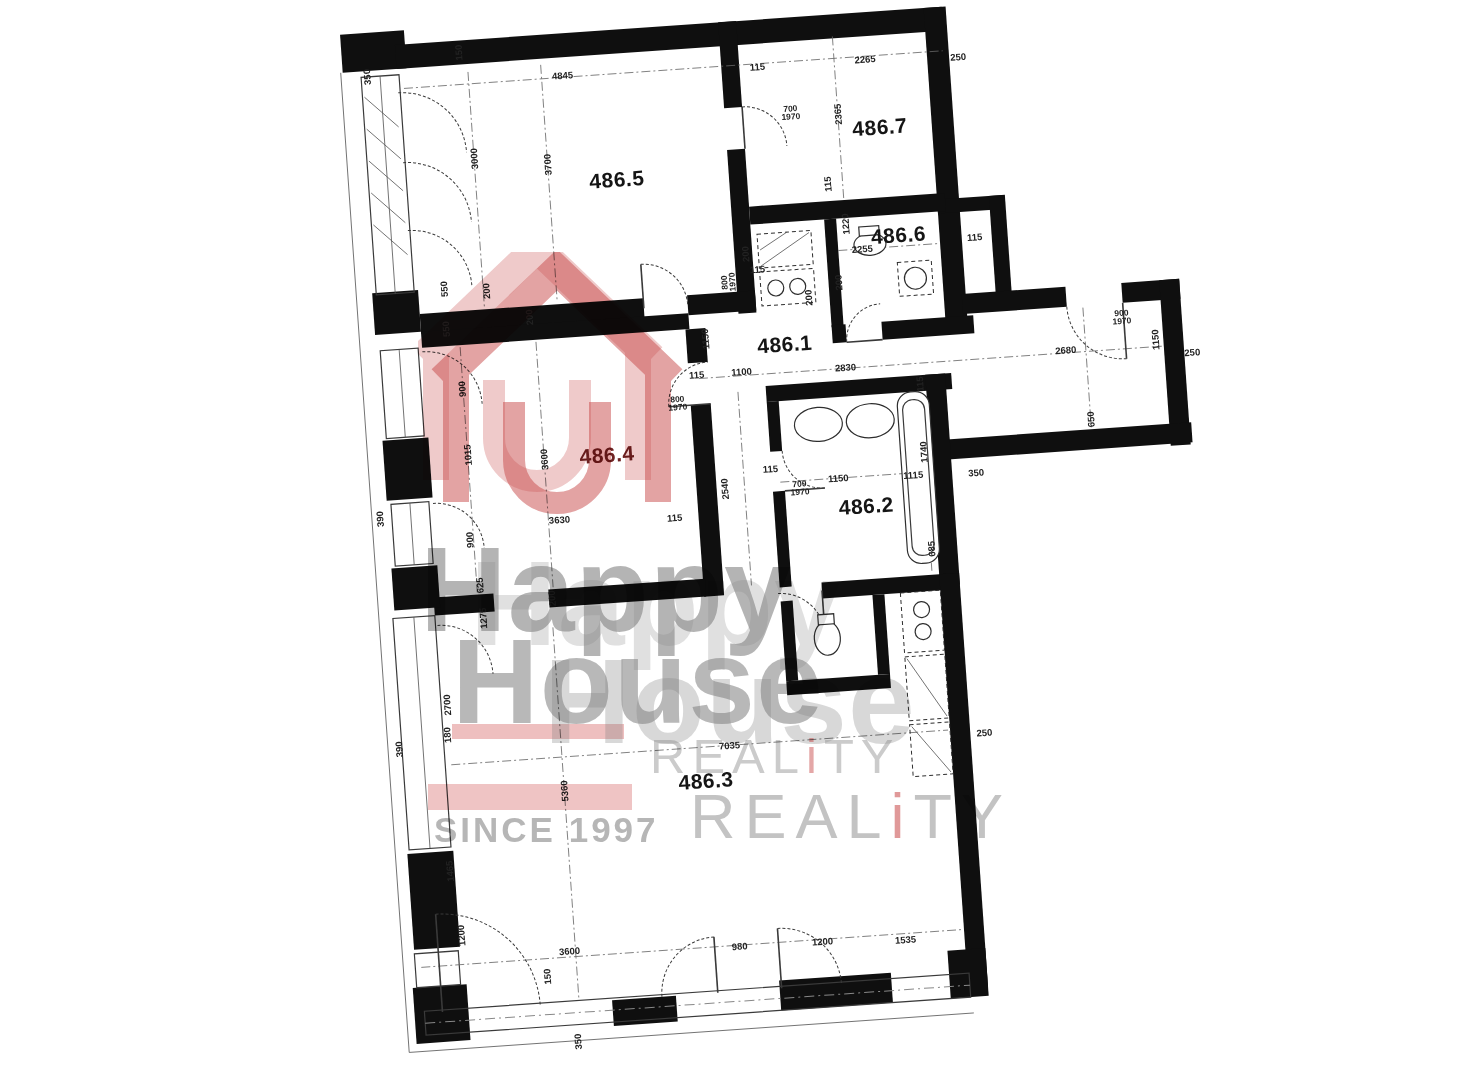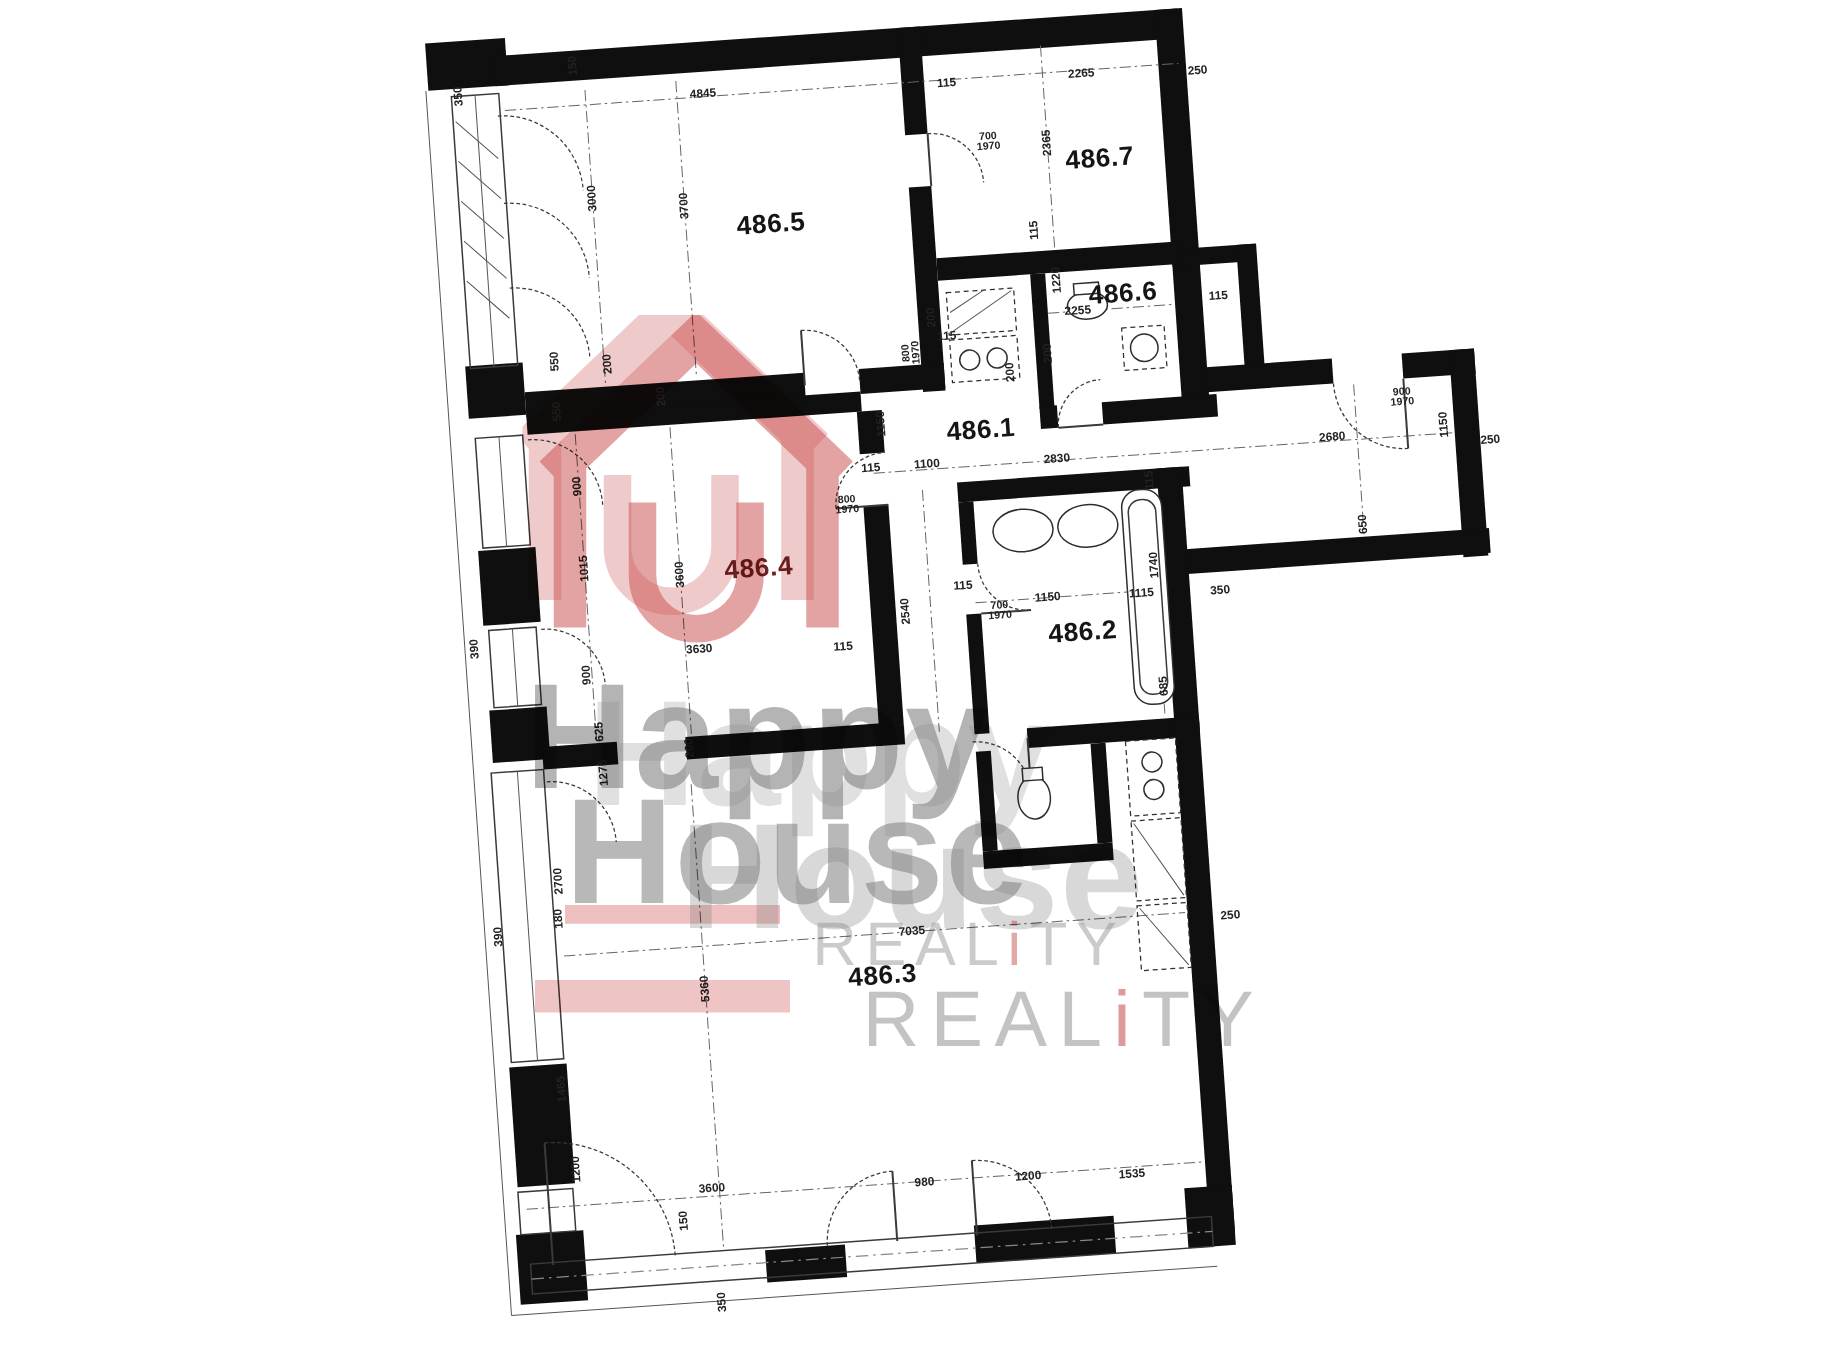--- a/index.html
+++ b/index.html
@@ -292,14 +292,15 @@
     <div class="pink-bar pb2"></div>
 
     <div class="wm-text wm-happy ghost">Happy</div>
     <div class="wm-text wm-happy">Happy</div>
     <div class="wm-text wm-house ghost">House</div>
     <div class="wm-text wm-house">House</div>
 
     <div class="wm-reality small"><span>REAL</span><span class="red">i</span><span>TY</span></div>
     <div class="wm-reality large"><span>REAL</span><span class="red">i</span><span>TY</span></div>
 
+    <div class="wm-text wm-since">SINCE 1997</div>
   </div>
 </div>
 
 </body></html>

